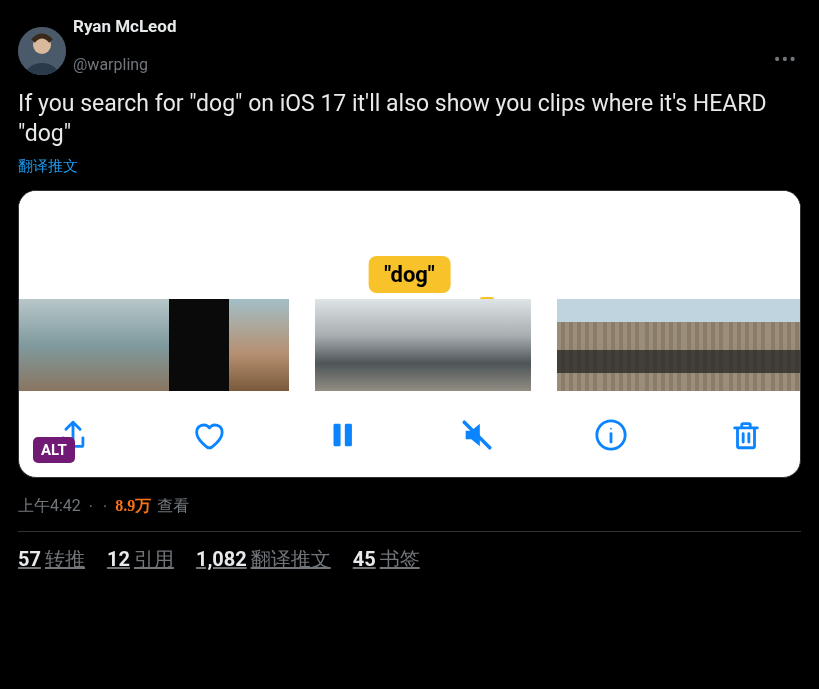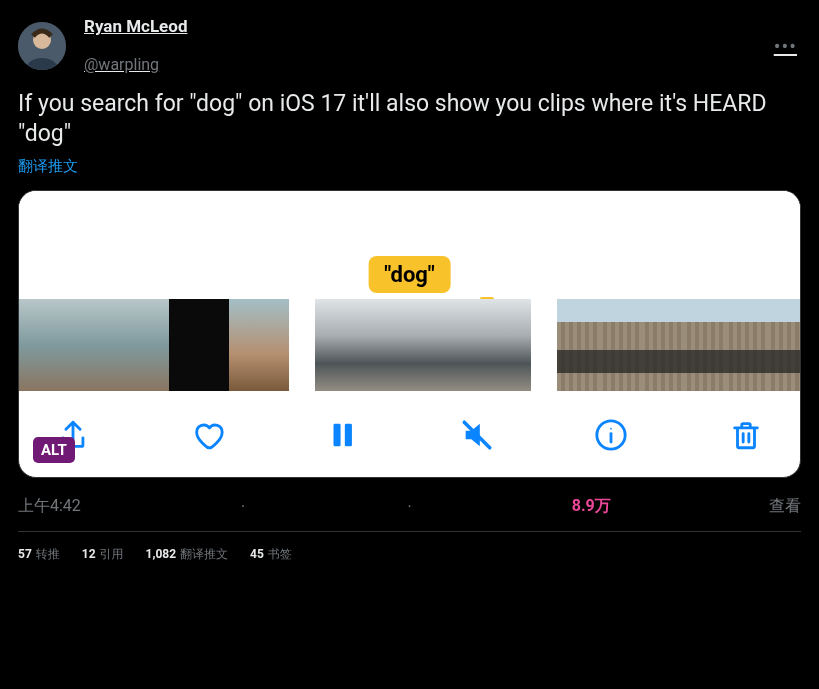--- a/index.html
+++ b/index.html
@@ -9,24 +9,23 @@
     color: #e7e9ea;
     width: 819px;
     height: 689px;
     overflow: hidden;
   }
   .tweet {
     padding: 16px 18px 0 18px;
   }
   .header {
     display: flex;
-    align-items: center;
-    gap: 18px;
+    align-items: flex-end;
+    gap: 7px;
     margin-bottom: 14px;
-    text-decoration: underline;
   }
   .avatar {
     width: 48px;
     height: 48px;
     border-radius: 50%;
     background: #333;
     overflow: hidden;
     flex-shrink: 0;
   }
   .avatar svg { width: 100%; height: 100%; display: block; }
@@ -181,33 +180,33 @@
   }
   .meta-row {
     display: flex;
     align-items: center;
     gap: 6px;
     color: #71767b;
     font-size: 16px;
     margin-top: 18px;
     padding-bottom: 14px;
     border-bottom: 1px solid #2f3336;
-    justify-content: space-between;
   }
   .meta-row .dot { margin: 0 2px; }
-  .meta-row .views-count { color: #ec4899; font-weight: 700; }
+  .meta-row .views-count { color: #f97316; font-weight: 700; font-family: Liberation Serif, serif; }
   .stats-row {
     display: flex;
     gap: 22px;
     padding-top: 14px;
   }
   .stat {
     color: #71767b;
-    font-size: 12px;
-    cursor: pointer;
+    font-size: 20px;
+    cursor: pointer;
+    text-decoration: underline;
   }
   .stat .num {
     color: #e7e9ea;
     font-weight: 700;
     margin-right: 4px;
   }
 </style>
 </head>
 <body>
 

